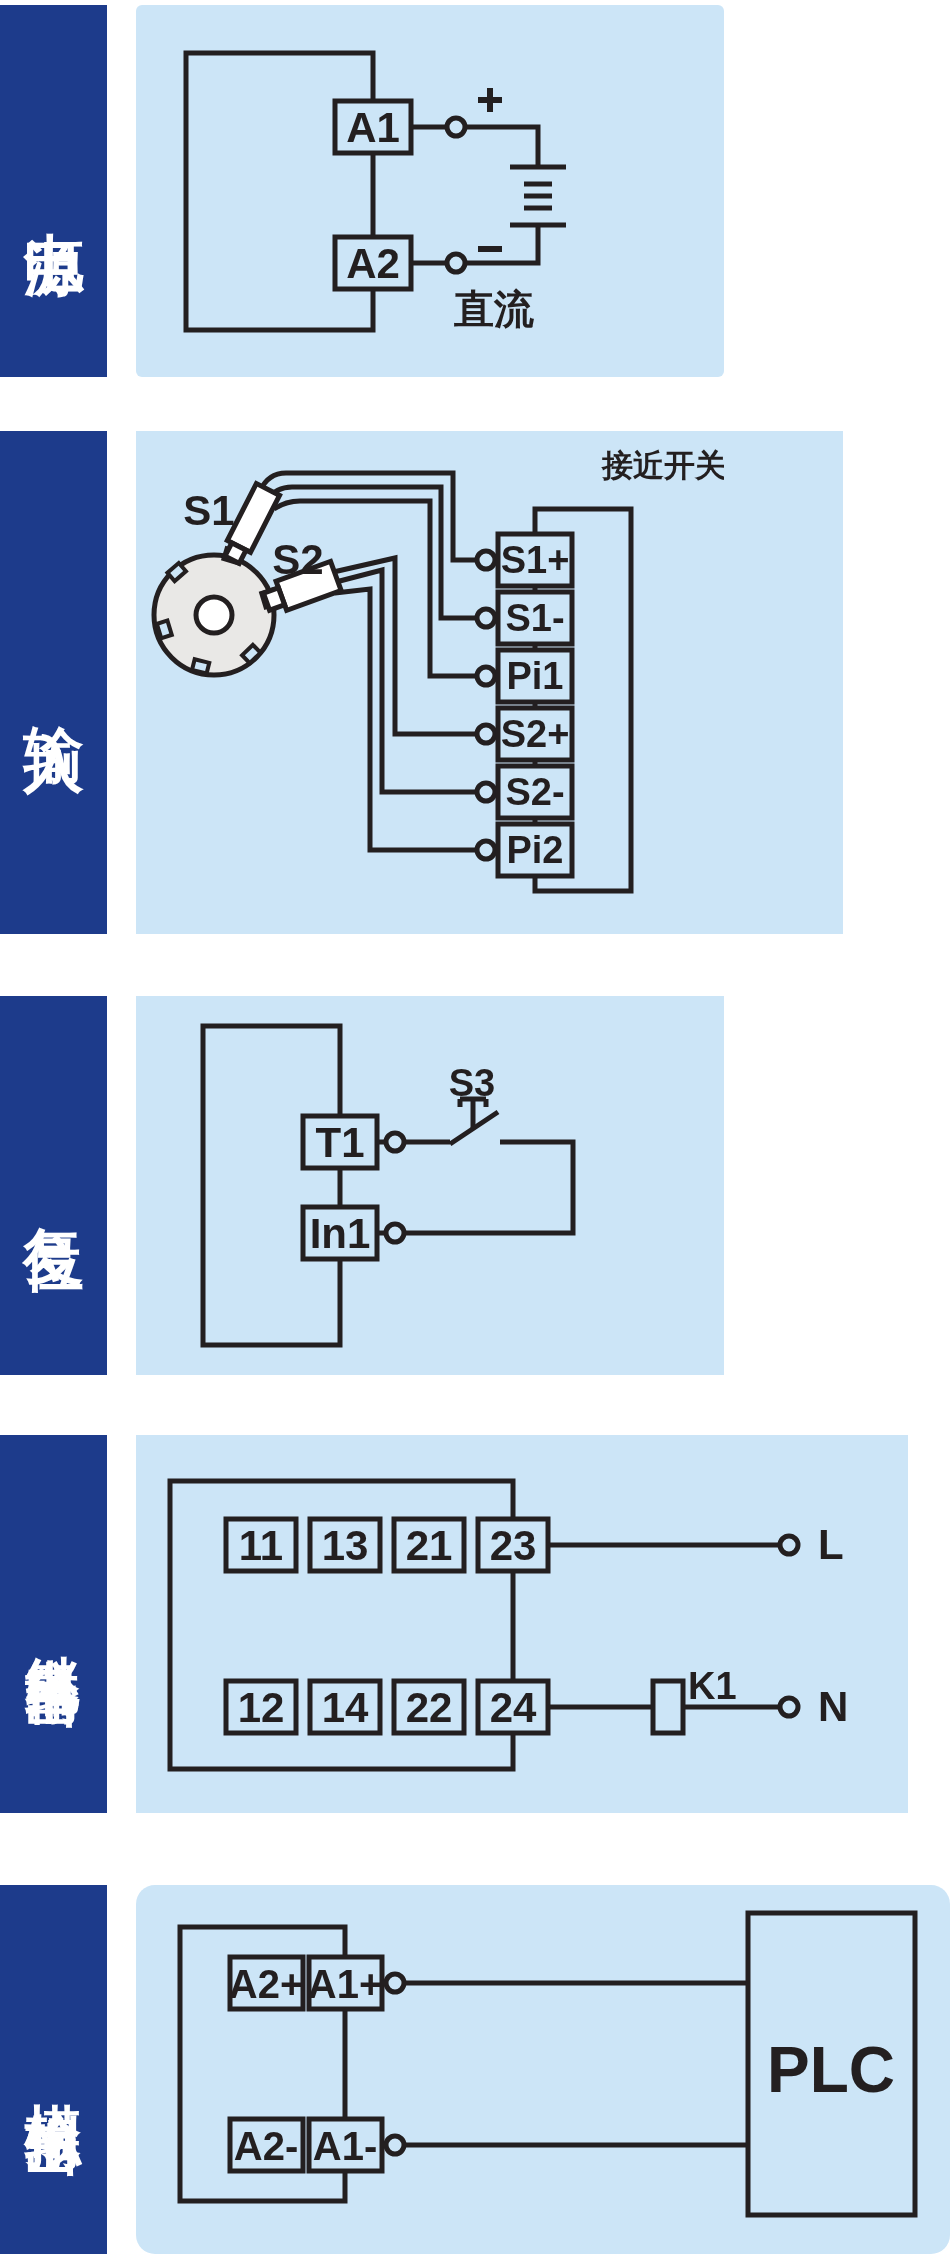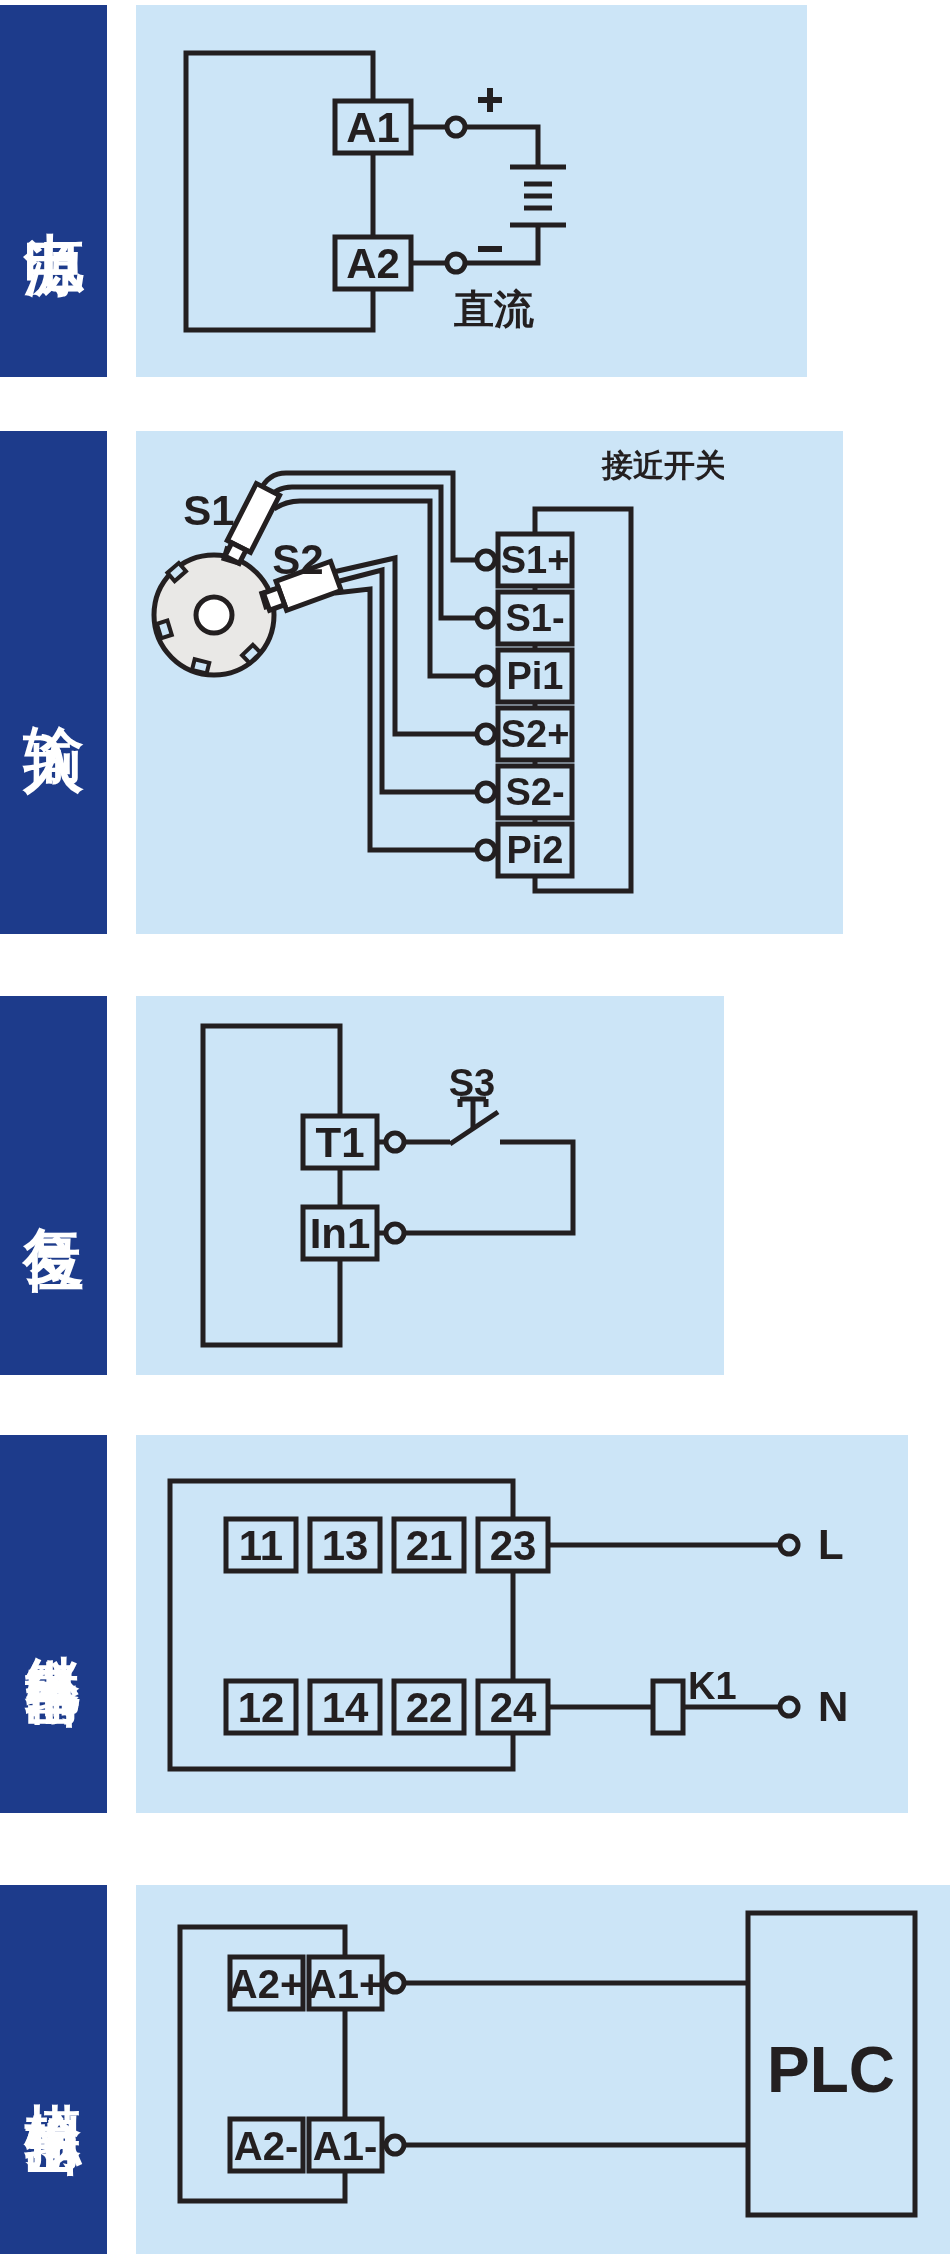--- a/index.html
+++ b/index.html
@@ -22,21 +22,21 @@
   .cn{font-weight:700;}
 </style>
 </head>
 <body>
 
 <div id="canvas">
 
   <div class="sidebar" style="top:5px;height:372px;">
     <span class="sidebar-label fs-big">电源</span>
   </div>
-  <div class="panel" style="top:5px;width:671px;height:372px;">
+  <div class="panel" style="top:5px;width:588px;height:372px;border-radius:6px;">
     <svg width="588" height="372" viewBox="0 0 588 372">
       <g>
         <path class="wire" d="M 237 96 V 48 H 50 V 325 H 237 V 284 M 237 148 V 232"></path>
       </g>
       <g>
         <rect class="box" x="199" y="96" width="76" height="52"></rect>
         <text x="237" y="137" font-size="42" text-anchor="middle">A1</text>
       </g>
       <g>
         <rect class="box" x="199" y="232" width="76" height="52"></rect>
@@ -194,21 +194,21 @@
         <circle class="node" cx="653" cy="272" r="9"></circle>
         <text x="552" y="264" font-size="38">K1</text>
         <text x="682" y="286" font-size="42">N</text>
       </g>
     </svg>
   </div>
 
   <div class="sidebar" style="top:1885px;height:369px;">
     <span class="sidebar-label fs-mid">模拟输出</span>
   </div>
-  <div class="panel" style="top:1885px;width:814px;height:369px;">
+  <div class="panel" style="top:1885px;width:814px;height:369px;border-radius:19px;">
     <svg width="814" height="369" viewBox="0 0 814 369">
       <path class="wire" d="M 209 72 V 42 H 44 V 316 H 209 V 286 M 209 124 V 234"></path>
       <g>
         <rect class="box" x="94" y="72" width="73" height="52"></rect>
         <rect class="box" x="173" y="72" width="73" height="52"></rect>
         <text x="130" y="113" font-size="40" text-anchor="middle">A2+</text>
         <text x="209" y="113" font-size="40" text-anchor="middle">A1+</text>
       </g>
       <g>
         <rect class="box" x="94" y="234" width="73" height="52"></rect>

